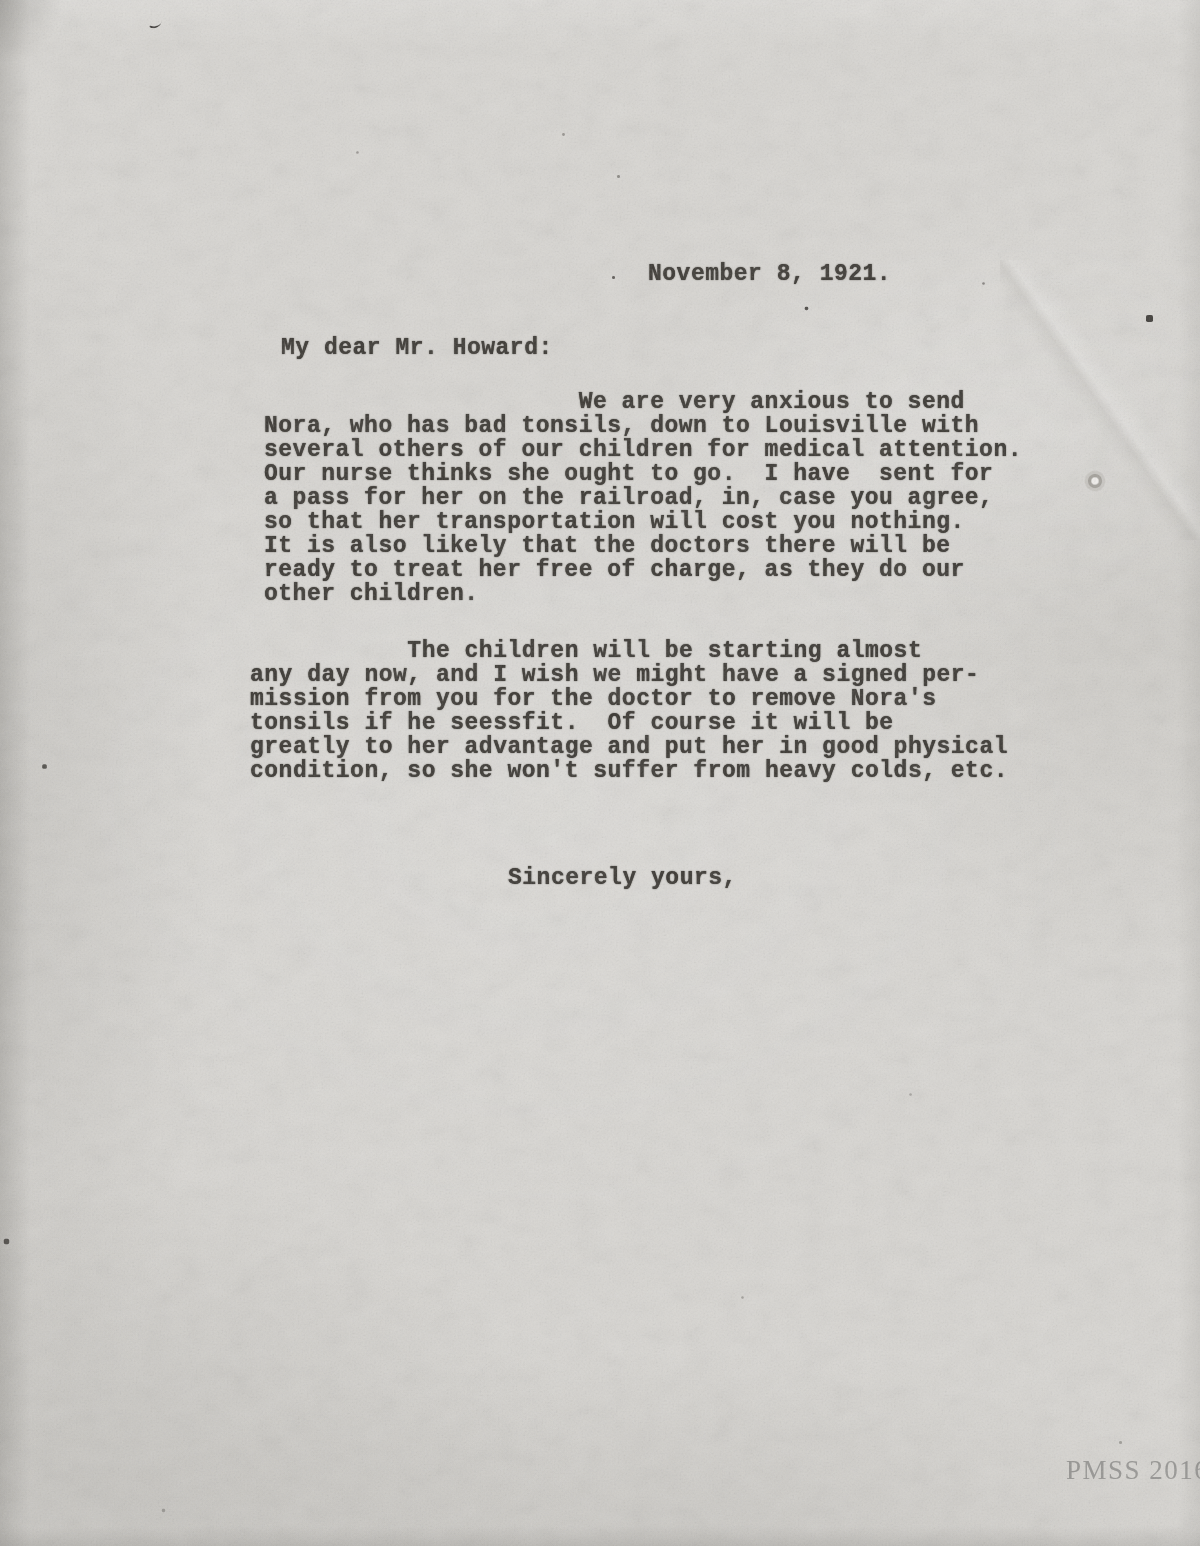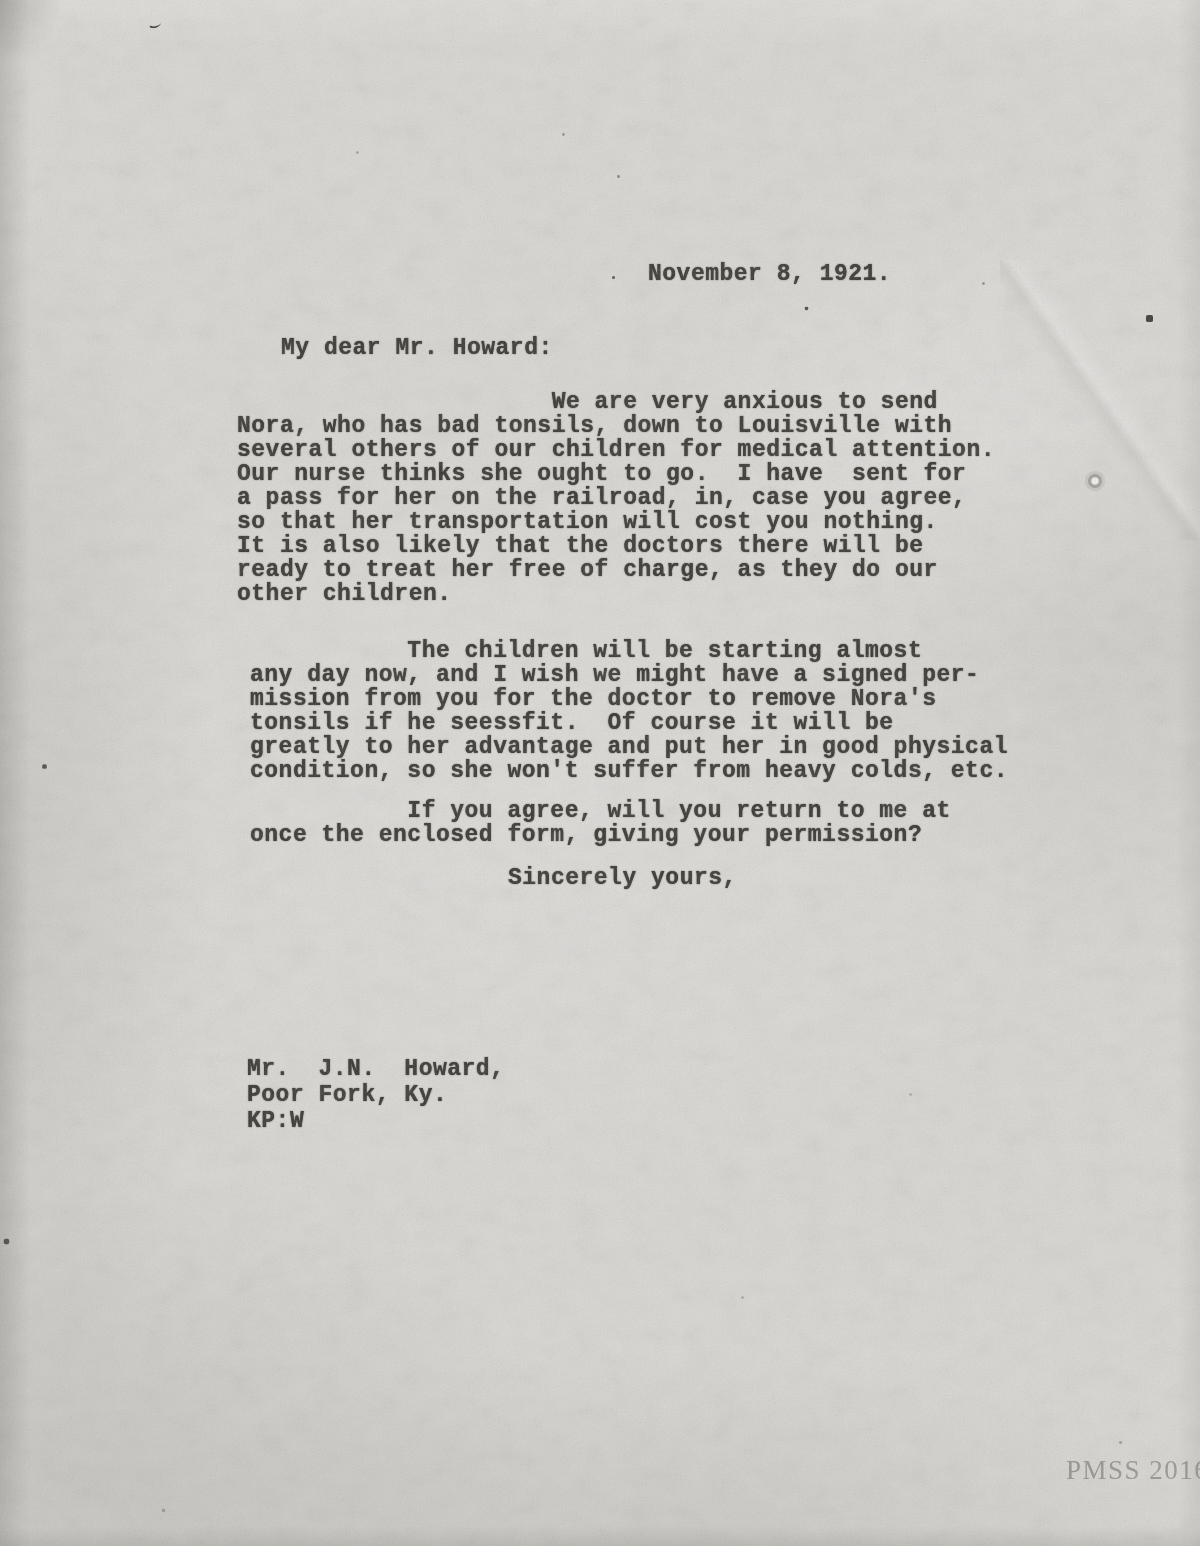--- a/index.html
+++ b/index.html
@@ -35,21 +35,21 @@
     font-size: 23px;
     line-height: 24px;
     font-weight: bold;
     letter-spacing: 0.5px;
     color: #37342f;
     white-space: pre;
     text-shadow: 0 0 1px rgba(55,52,47,0.9), 0 0 2px rgba(55,52,47,0.30);
   }
   .date       { left: 648px; top: 262px; }
   .salutation { left: 250px; top: 336px; margin-left: 31px; }
-  .p1         { left: 237px; top: 390px; font-family: Liberation Mono, monospace; }
+  .p1         { left: 264px; top: 390px; font-family: Liberation Mono, monospace; }
   .p2         { left: 250px; top: 629px; margin-top: 10px; }
   .p3         { left: 250px; top: 799px; }
   .closing    { left: 508px; top: 866px; }
   .recipient  { left: 247px; top: 1056px; line-height: 26px; }
   .watermark {
     position: absolute;
     left: 1026px; top: 1455px;
     font-family: "Liberation Serif", "DejaVu Serif", serif;
     font-size: 27px;
     letter-spacing: 1.5px;
@@ -135,28 +135,23 @@
 ready to treat her free of charge, as they do our
 other children.</div>
 
   <div class="txt p2">           The children will be starting almost
 any day now, and I wish we might have a signed per-
 mission from you for the doctor to remove Nora's
 tonsils if he seessfit.  Of course it will be
 greatly to her advantage and put her in good physical
 condition, so she won't suffer from heavy colds, etc.</div>
 
-  <div class="txt p3">           If you agree, will you return to me at
-once the enclosed form, giving your permission?</div>
 
   <div class="txt closing">Sincerely yours,</div>
 
-  <div class="txt recipient">Mr.  J.N.  Howard,
-Poor Fork, Ky.
-KP:W</div>
 
   <div class="watermark">PMSS 2016</div>
 
   <div class="specks"></div>
   <div class="speck-donut"></div>
   <div class="speck-hook"></div>
 
   <svg class="grain" width="1200" height="1546" xmlns="http://www.w3.org/2000/svg">
     <filter id="grainFine" x="0" y="0" width="100%" height="100%">
       <feTurbulence type="fractalNoise" baseFrequency="0.55" numOctaves="2" seed="7" stitchTiles="stitch"></feTurbulence>

